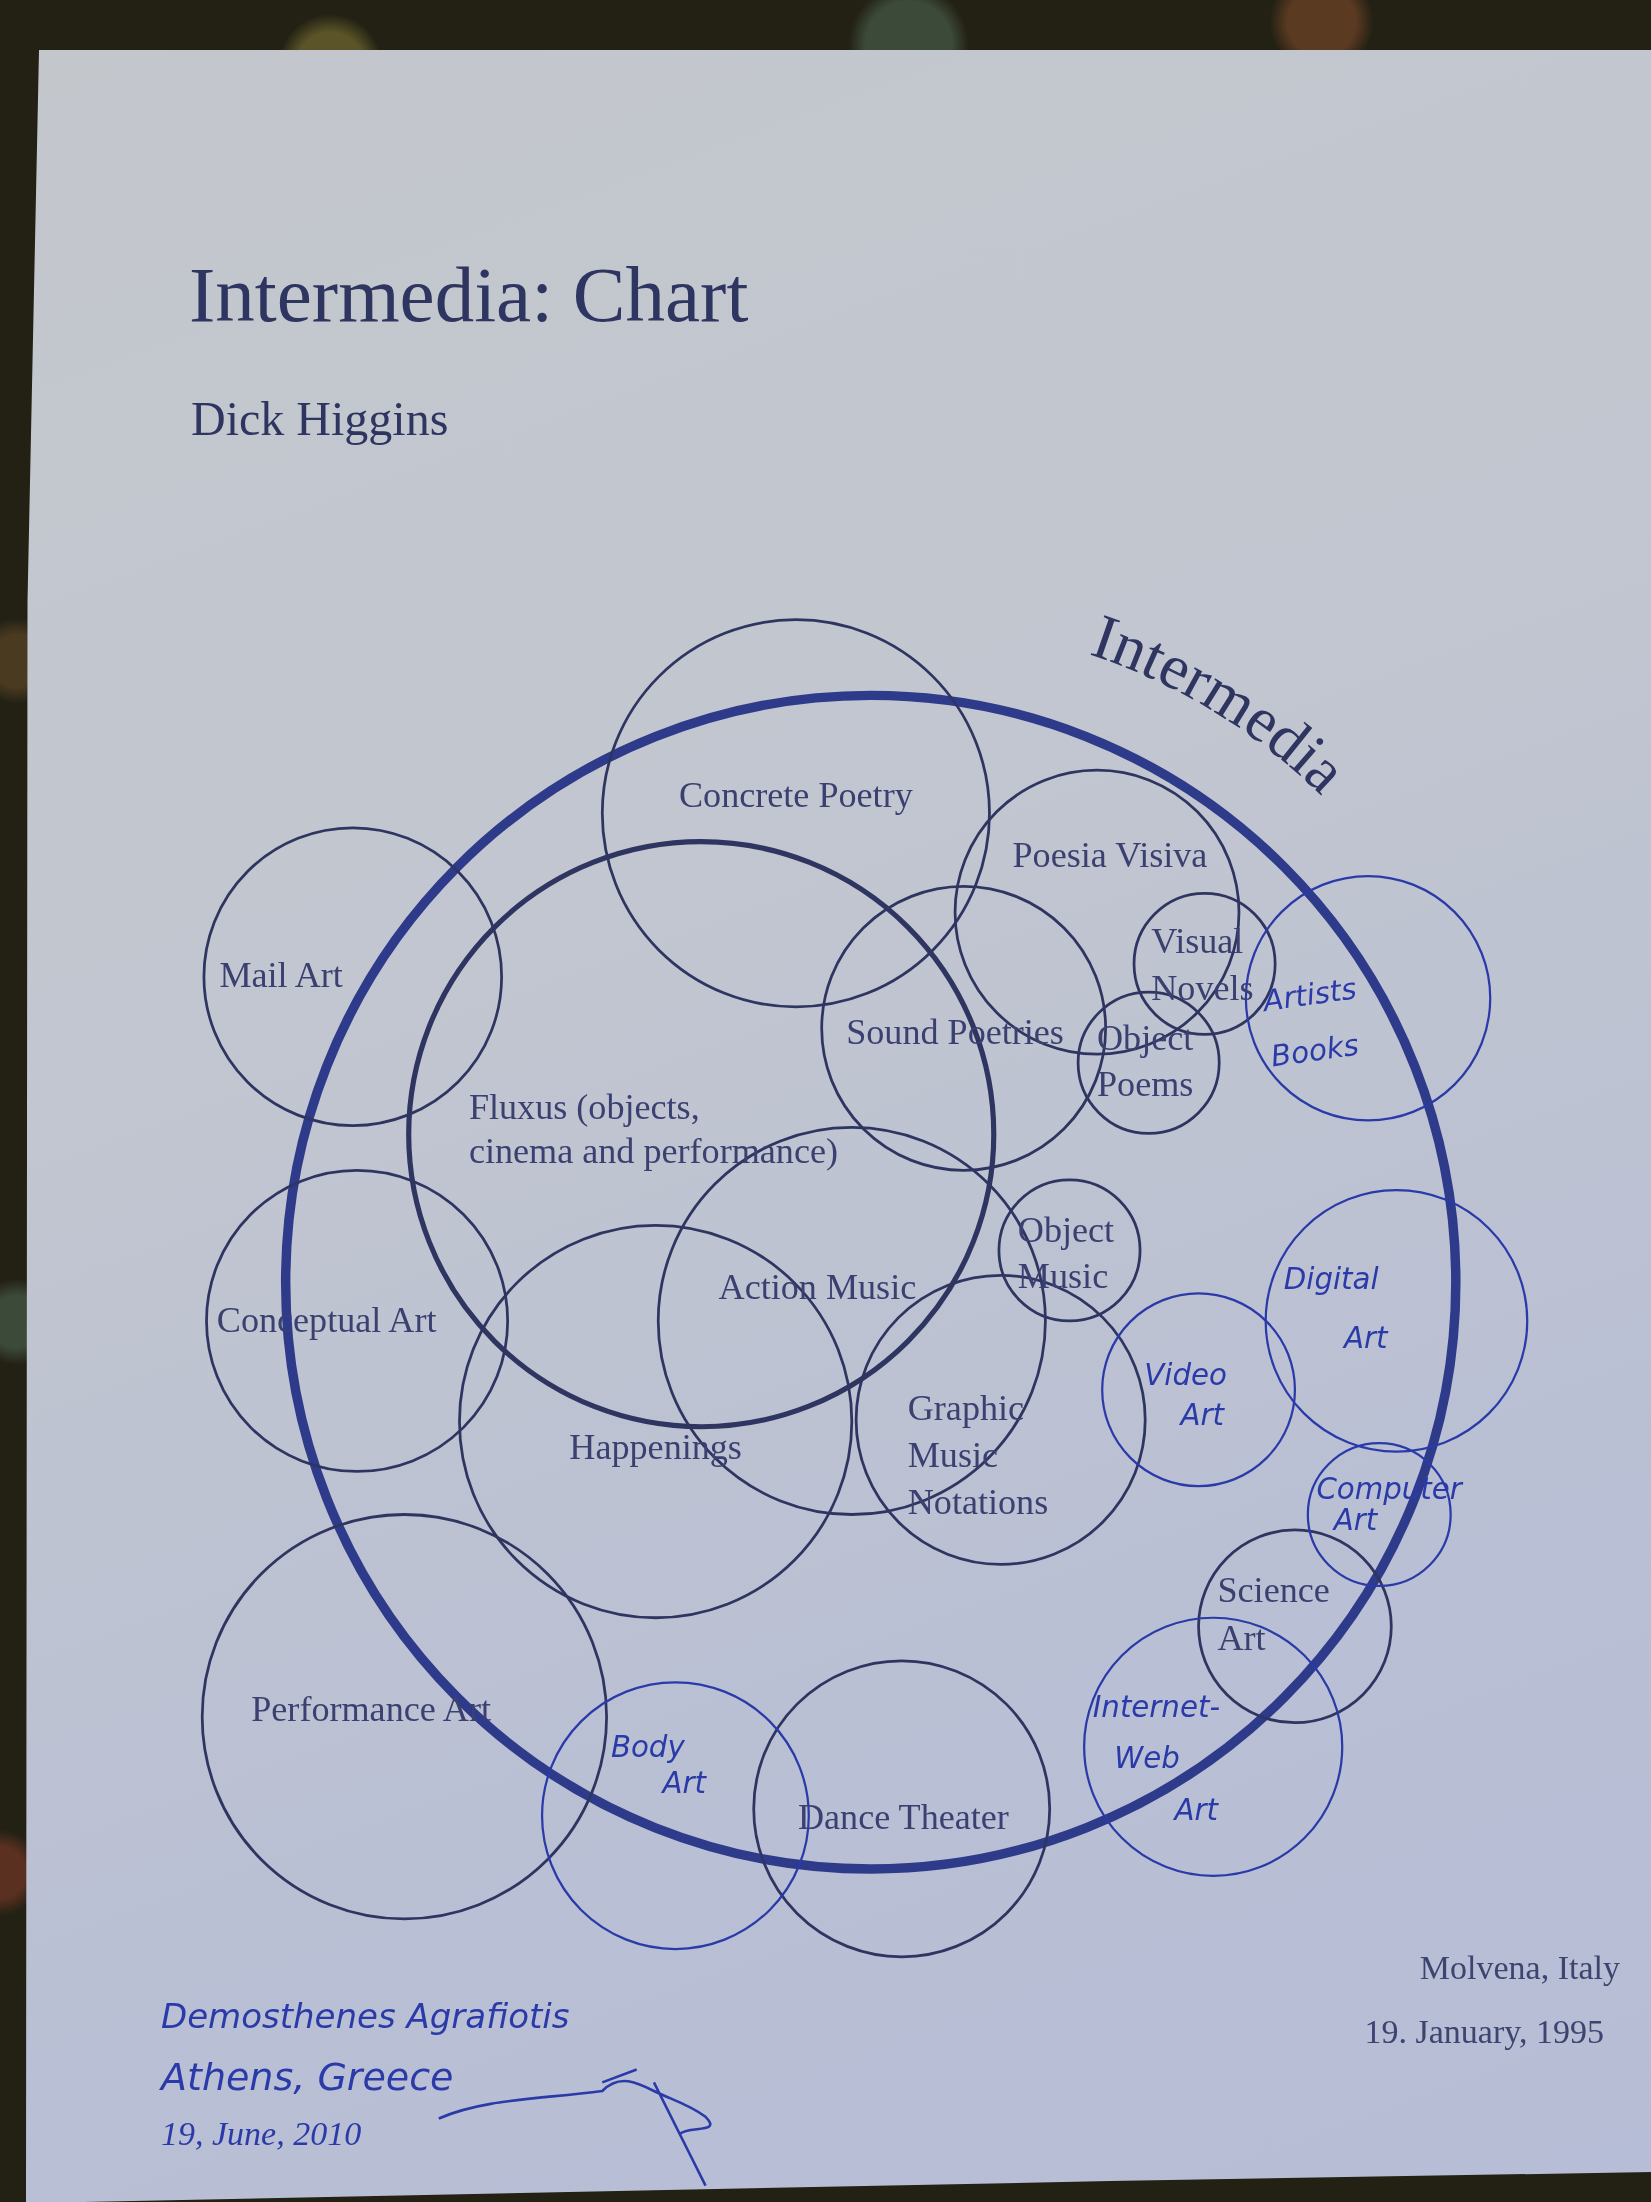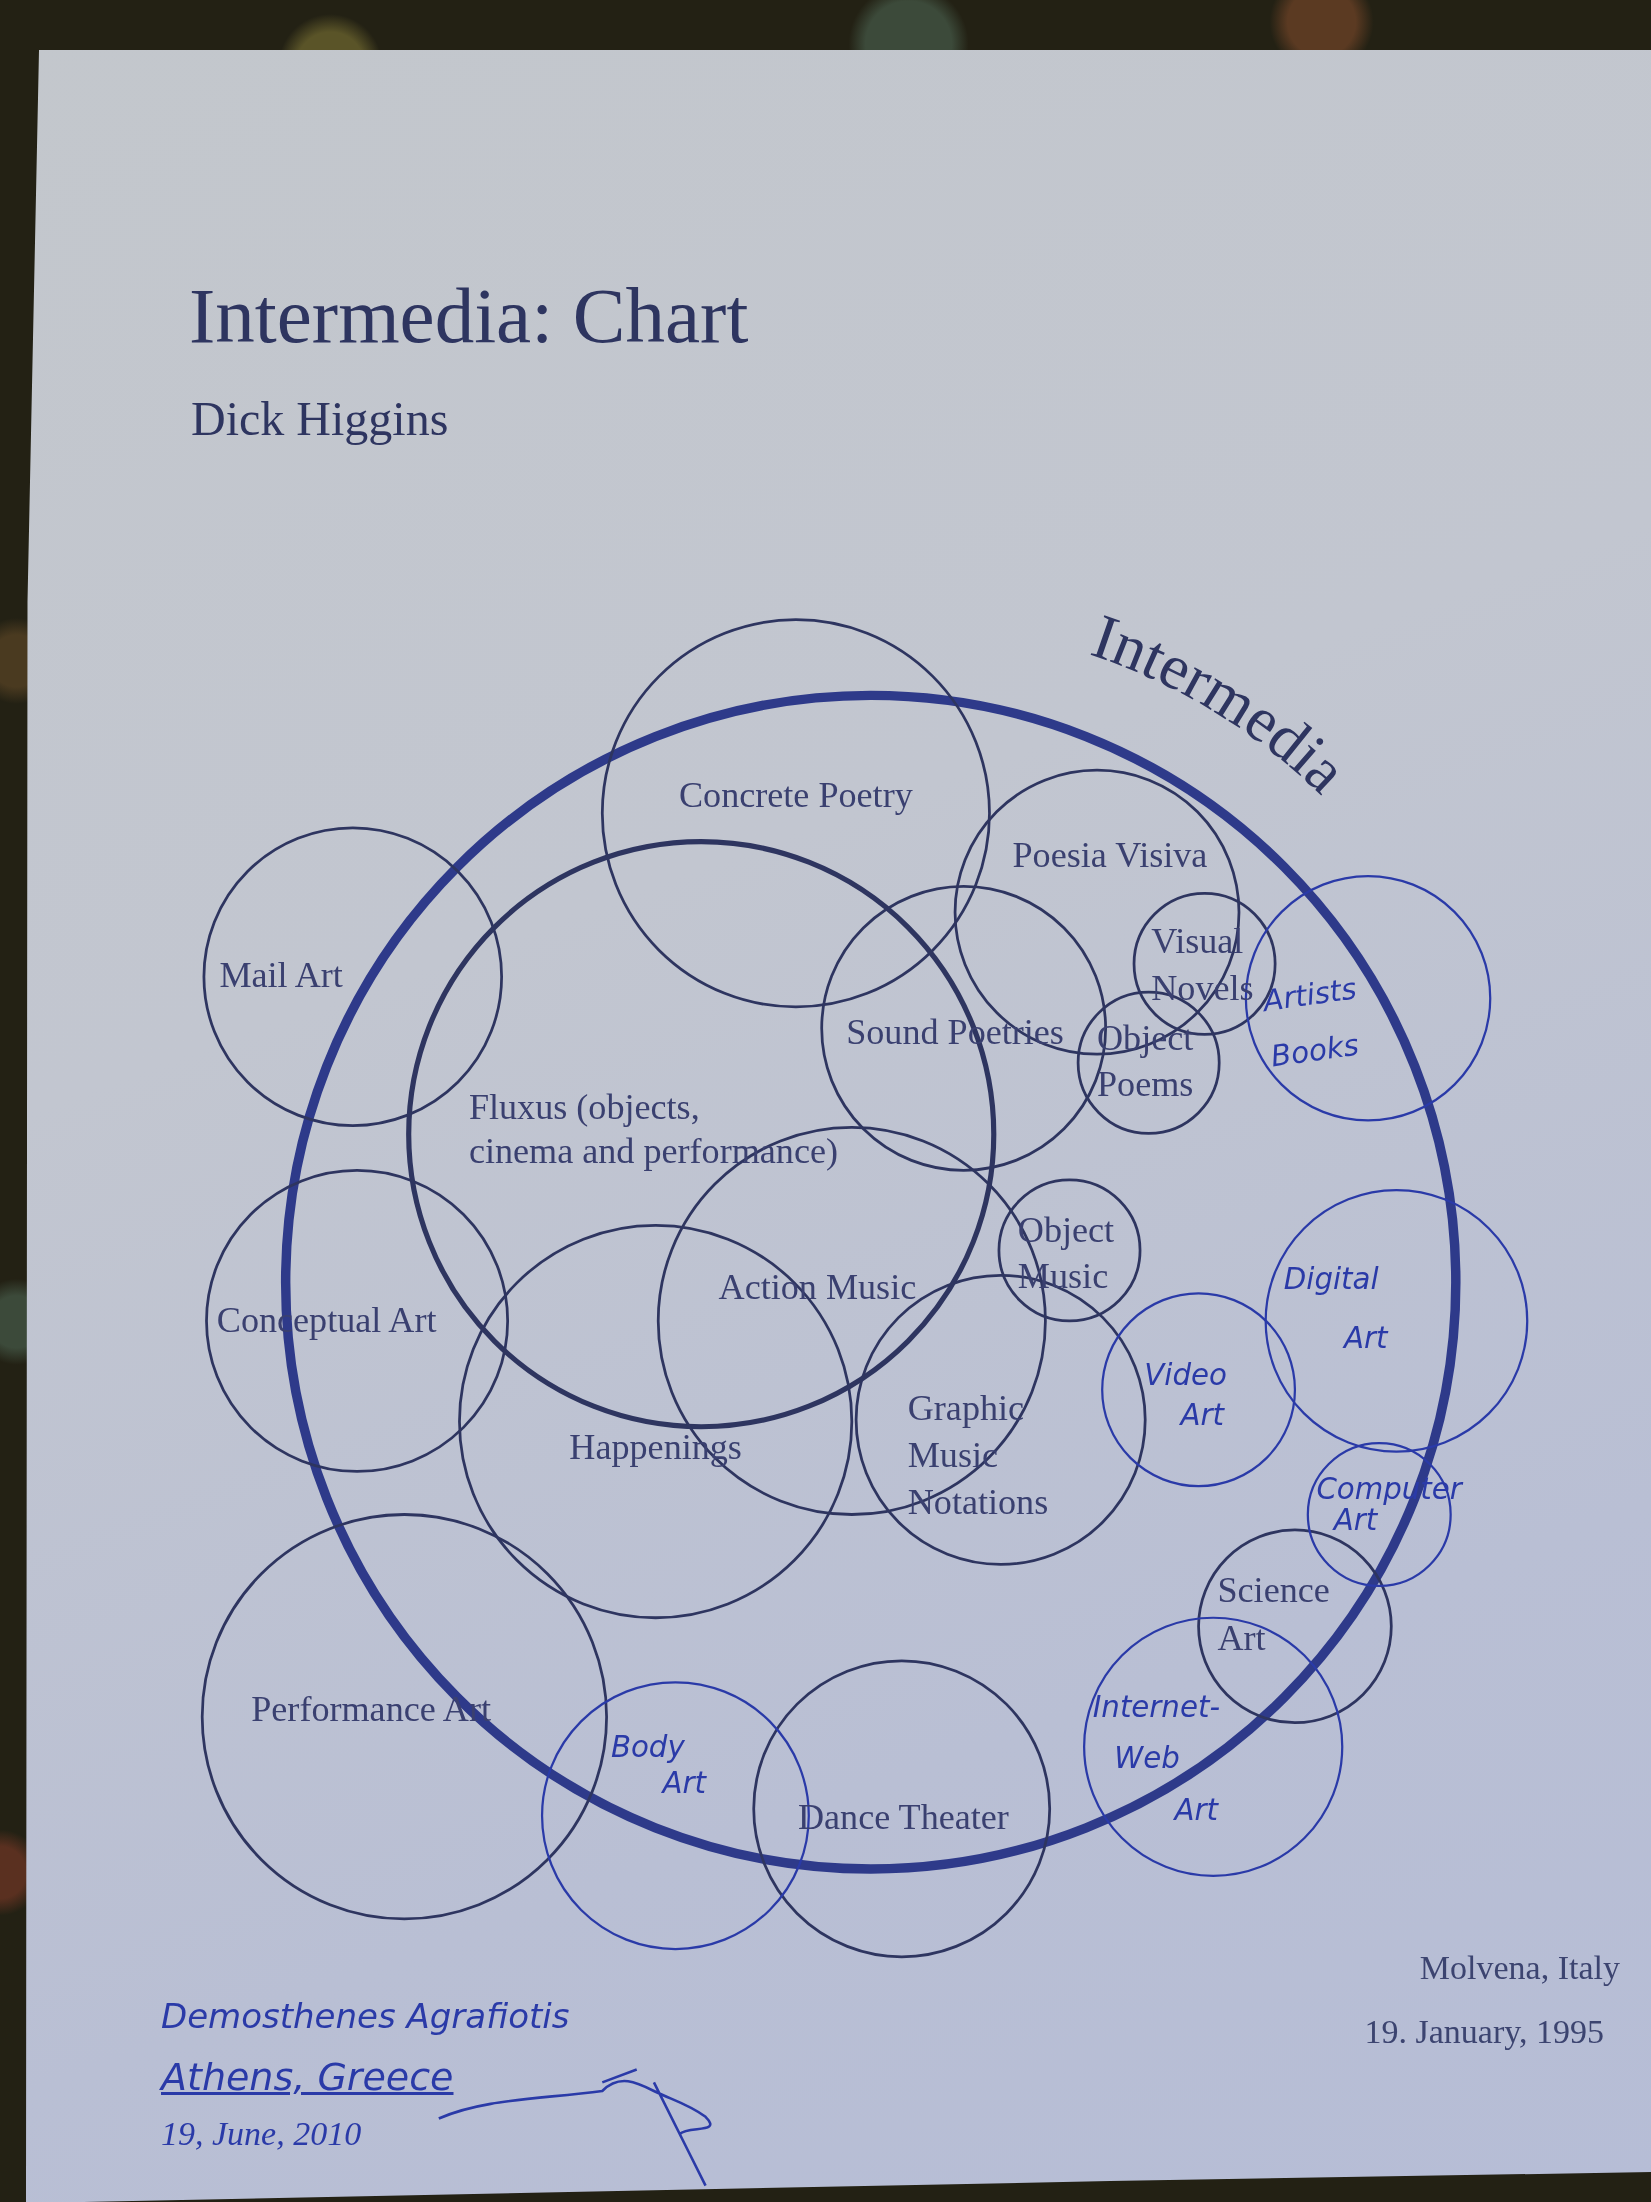--- a/index.html
+++ b/index.html
@@ -20,36 +20,36 @@
         #232114;
     }
     .paper {
       position: absolute; left: 0; top: 0; width: 1652px; height: 2203px;
       clip-path: polygon(39px 50px, 1652px 50px, 1652px 2172px, 1110px 2181px, 34px 2203px, 26px 2203px, 27.5px 602px);
       background: linear-gradient(160deg, #c3c7cc 0%, #c2c6d0 40%, #b9bfd4 75%, #b6bdd6 100%);
     }
     svg#diagram { position: absolute; left: 0; top: 0; width: 1652px; height: 2203px; }
     .title {
       position: absolute; left: 189px; top: 250px; font-size: 79px; color: #2e3560;
-      letter-spacing: 0px; white-space: nowrap; margin-top: 21px;
+      letter-spacing: 0px; white-space: nowrap;
     }
     .author {
       position: absolute; left: 191px; top: 391px; font-size: 48px; color: #2e3560; white-space: nowrap; text-align: right;
     }
     .place-printed {
       position: absolute; right: 32px; top: 1949px; font-size: 34px; color: #3c4470; text-align: right; white-space: nowrap;
     }
     .date-printed {
       position: absolute; right: 48px; top: 2013px; font-size: 34px; color: #3c4470; text-align: right; white-space: nowrap;
     }
     .hand {
       position: absolute; font-family: "DejaVu Sans", sans-serif; color: #2a3aa8; font-style: italic; white-space: nowrap; margin-left: 6px;
     }
     .hand-name { left: 155px; top: 1996px; font-size: 34px; }
-    .hand-city { left: 155px; top: 2055px; font-size: 38px; text-decoration: underline; }
+    .hand-city { left: 155px; top: 2055px; font-size: 38px; }
     .hand-date { left: 155px; top: 2115px; font-size: 34px; font-family: Liberation Serif, serif; }
     .printed-label { fill: #3a4070; font-family: "Liberation Serif", "DejaVu Serif", serif; font-size: 42px; }
     .hand-label { fill: #2a3aa8; font-family: "DejaVu Sans", sans-serif; font-style: italic; font-size: 34px; }
     .intermedia-arc { fill: #2e3560; font-family: "Liberation Serif", "DejaVu Serif", serif; font-size: 74px; }
   </style>
 </head>
 <body>
 
 <div class="carpet"></div>
 <div class="paper"></div>

